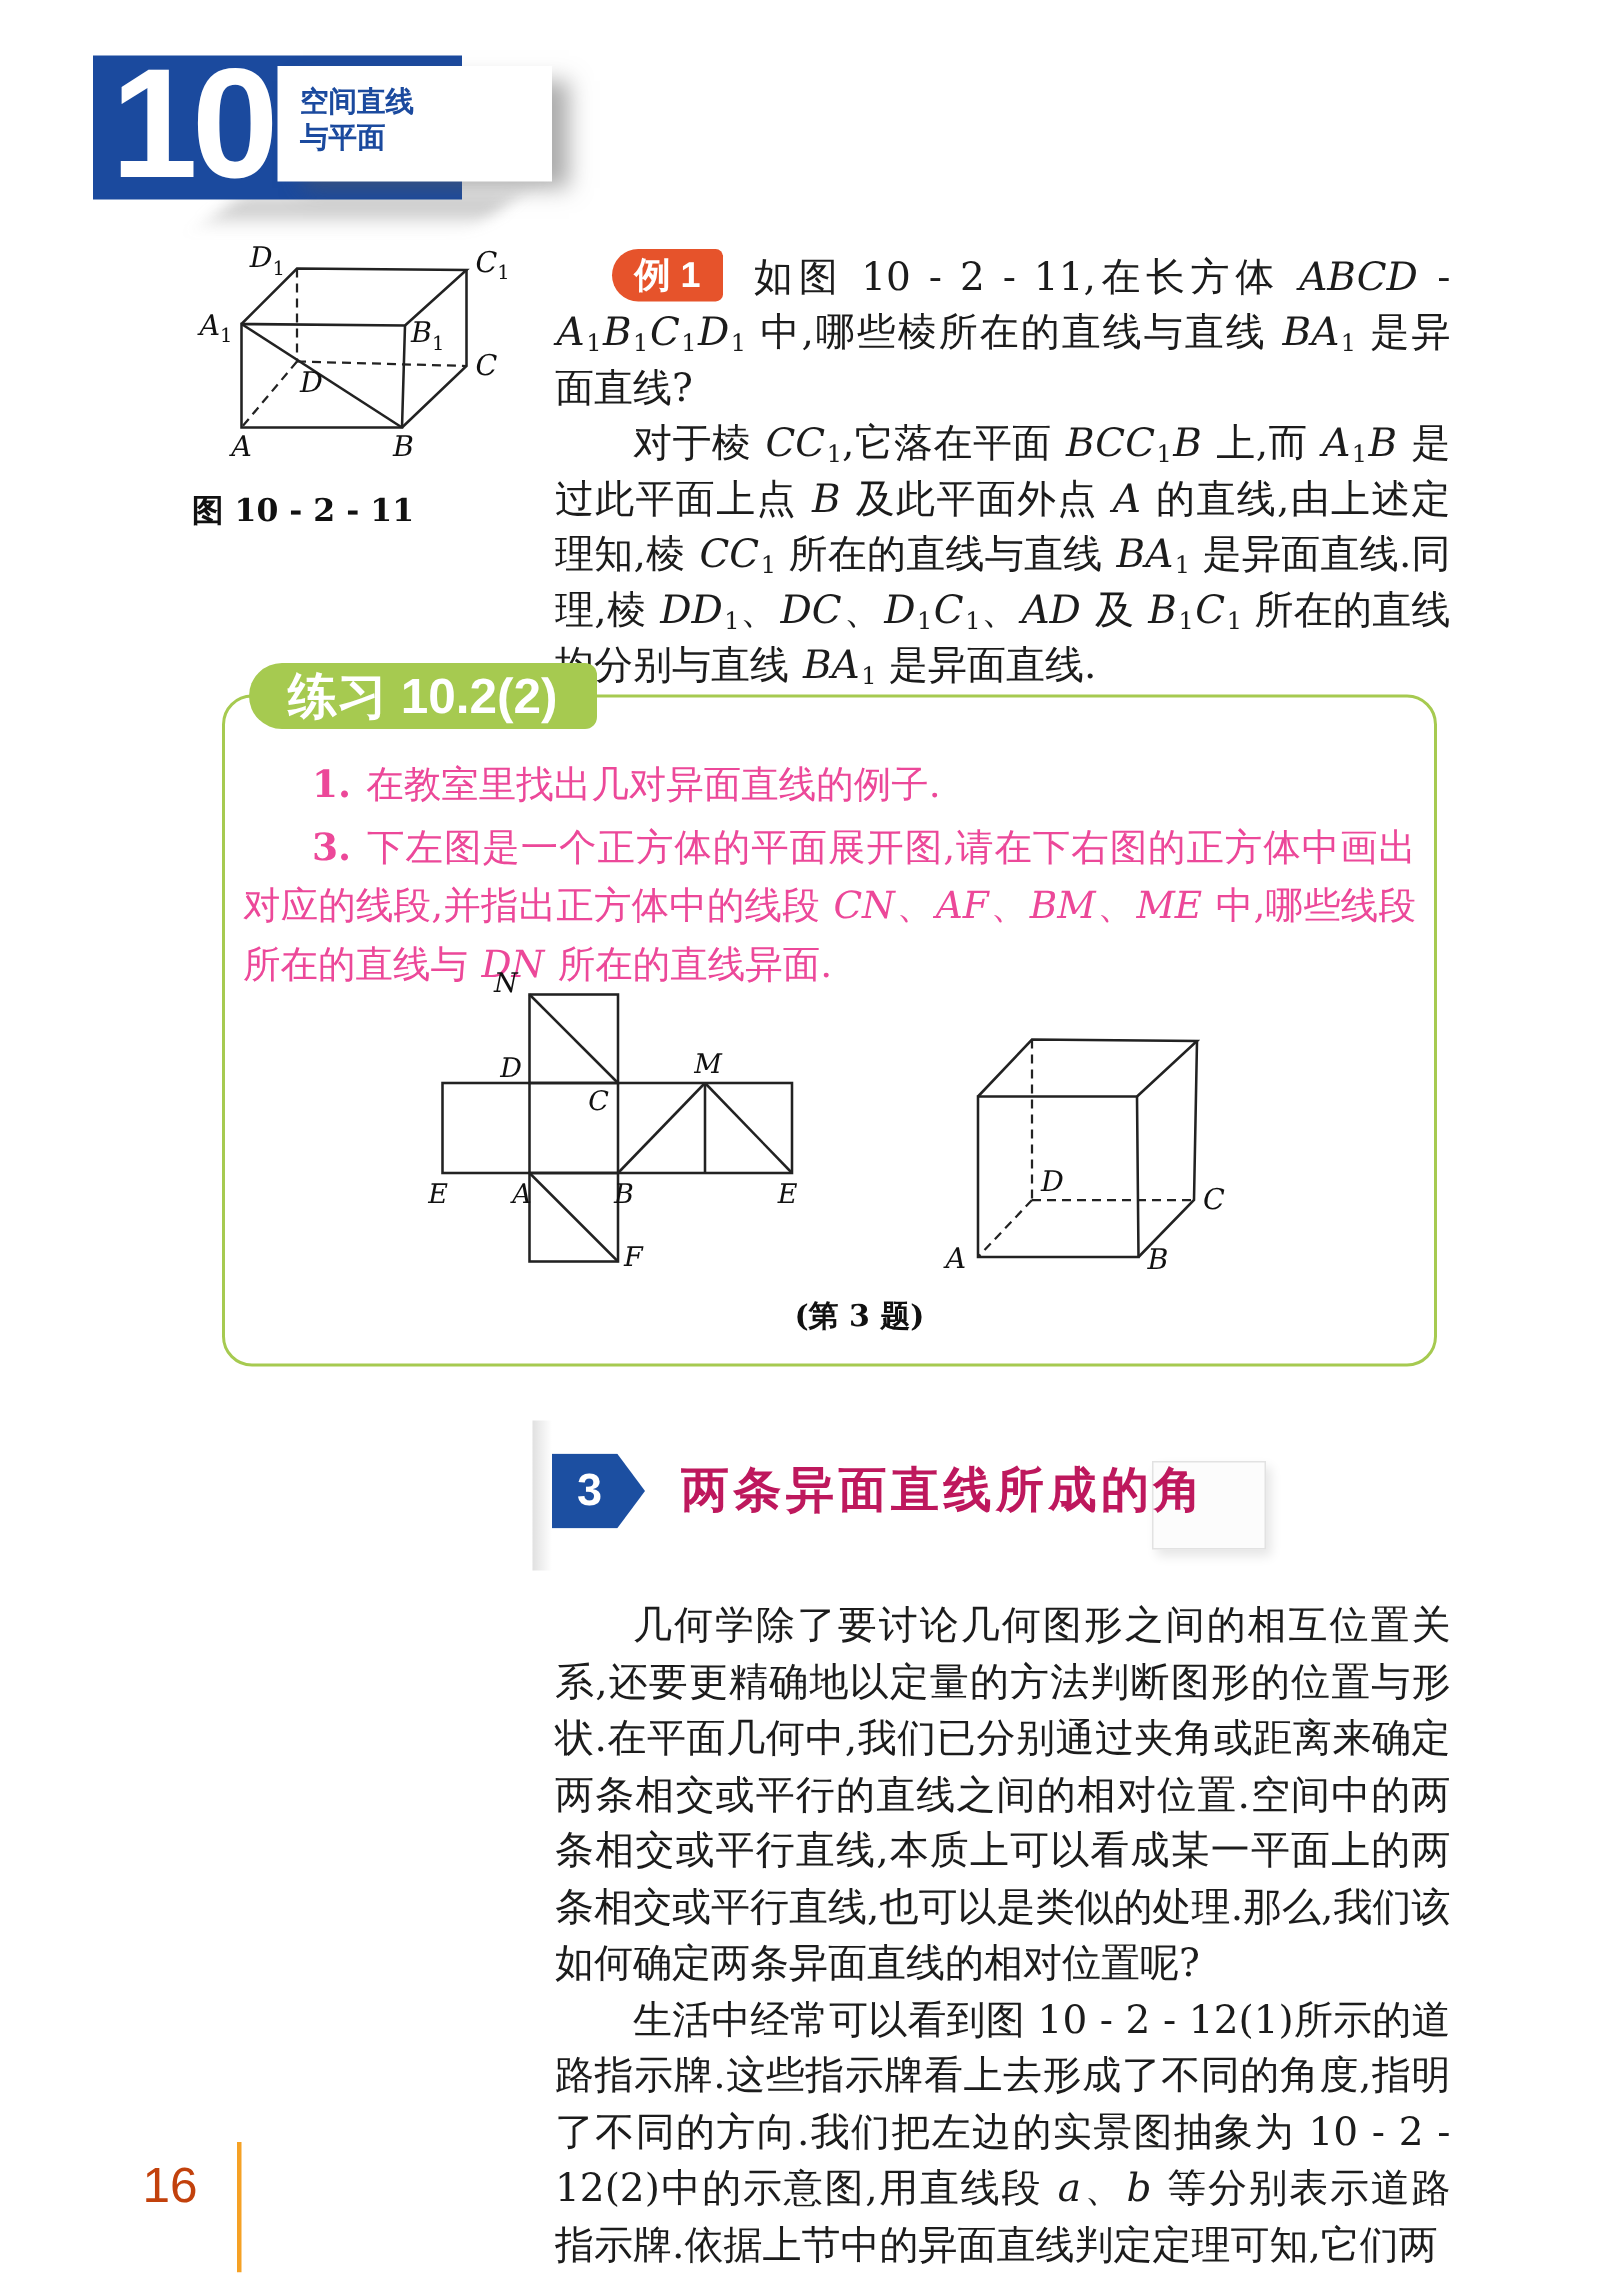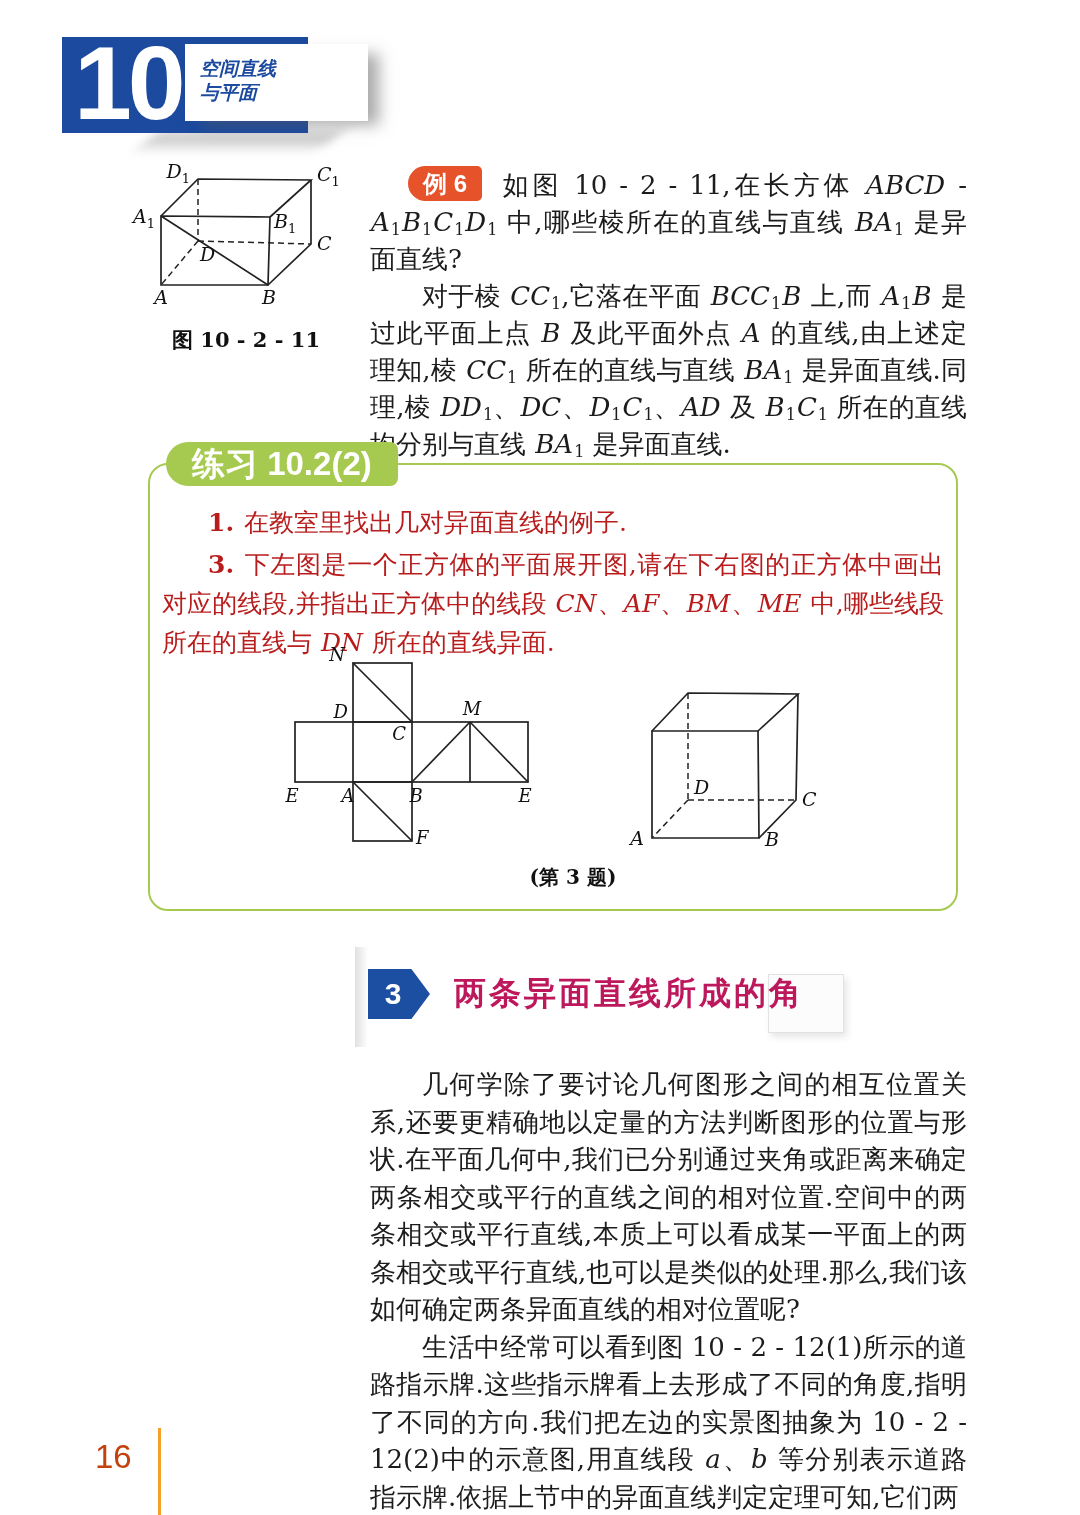--- a/index.html
+++ b/index.html
@@ -19,31 +19,31 @@
   .chapter-shadow{
     left:150px;top:133px;width:185px;height:11px;
     background:rgba(105,105,105,0.5);filter:blur(7px);transform:skewX(-48deg);
   }
   .chapter-card{
     left:185px;top:44px;width:183px;height:77px;background:#fff;
     box-shadow:14px 7px 14px -3px rgba(90,90,90,0.5);
   }
   .chapter-title{
     padding:13px 0 0 15px;color:#1B4A9E;font-family:"Liberation Sans",sans-serif;
-    font-weight:bold;font-size:19px;line-height:24px;font-style:italic;
+    font-weight:bold;font-size:19px;line-height:24px;
   }
 
   
   .fig1{left:128px;top:164px;width:236px;}
   .fig1 svg{overflow:visible;display:block;}
   .fig-line{stroke:#222;stroke-width:1.7;fill:none;}
   .fig-dash{stroke:#222;stroke-width:1.5;fill:none;stroke-dasharray:6 4;}
   .lbl{font-family:"DejaVu Serif",serif;font-style:italic;font-size:19px;fill:#111;}
   .subsc{font-size:13px;font-style:normal;}
-  .fig1-caption{left:128px;top:326px;width:236px;text-align:center;
+  .fig1-caption{left:128px;top:326px;width:236px;
     font-weight:bold;font-size:21px;color:#111;}
 
   
   .textcol{left:370px;width:597px;}
   .para{margin:0;font-size:26px;line-height:37px;text-align:justify;
     text-justify:inter-ideograph;color:#1c1c1c;}
   .para i{font-style:italic;padding:0 1px;}
   .para sub{font-size:16px;line-height:0;vertical-align:-4px;}
   .p-q{text-indent:38px;}
   .p-jie{text-indent:38px;}
@@ -61,21 +61,21 @@
     left:148px;top:463px;width:806px;height:444px;
     border:2.5px solid #A6CA50;border-radius:20px;background:#fff;
   }
   .practice-badge{
     position:absolute;left:16px;top:-23px;background:#A6CA50;color:#fff;
     font-family:"Liberation Sans",sans-serif;font-weight:bold;font-size:33px;
     line-height:44px;padding:0 26px;border-radius:22px 8px 8px 22px;
   }
   .practice-items{padding:38px 12px 0 12px;}
   .p-item{margin:0 0 3px 0;font-size:25px;line-height:39px;text-align:justify;
-    text-justify:inter-ideograph;text-indent:46px;color:#b91c1c;}
+    text-justify:inter-ideograph;text-indent:46px;color:#ec4899;}
   .p-item i{font-style:italic;padding:0 1px;}
   .p-item b{font-weight:bold;margin-right:10px;}
   .net-svg{position:absolute;left:135px;top:183px;overflow:visible;}
   .cube-svg{position:absolute;left:480px;top:186px;overflow:visible;}
   .lbl2{font-family:"DejaVu Serif",serif;font-style:italic;font-size:18px;fill:#111;}
   .practice-caption{position:absolute;left:0;top:399px;width:100%;
     text-align:center;font-weight:bold;font-size:20px;color:#111;padding-left:20px;}
 
   
   .sec3-deco{left:768px;top:974px;width:74px;height:57px;background:#fcfcfc;
@@ -136,21 +136,21 @@
     <text x="146" y="64" class="lbl"><tspan>B</tspan><tspan class="subsc" dy="5">1</tspan></text>
     <text x="189" y="86" class="lbl">C</text>
     <text x="72" y="97" class="lbl">D</text>
     <text x="33" y="140" text-anchor="middle" class="lbl">A</text>
     <text x="141" y="140" text-anchor="middle" class="lbl">B</text>
   </svg>
 </div>
 <div class="abs fig1-caption">图 10 - 2 - 11</div>
 
 <div class="abs textcol" style="top:166px;">
-  <p class="para p-q"><span class="badge-ex">例 6</span><span>如图 10 - 2 - 11,在长方体 <i>ABCD</i> - <i>A</i><sub>1</sub><i>B</i><sub>1</sub><i>C</i><sub>1</sub><i>D</i><sub>1</sub> 中,哪些棱所在的直线与直线 <i>BA</i><sub>1</sub> 是异面直线?</span></p>
+  <p class="para p-q"><span class="badge-ex">例 1</span><span>如图 10 - 2 - 11,在长方体 <i>ABCD</i> - <i>A</i><sub>1</sub><i>B</i><sub>1</sub><i>C</i><sub>1</sub><i>D</i><sub>1</sub> 中,哪些棱所在的直线与直线 <i>BA</i><sub>1</sub> 是异面直线?</span></p>
   <p class="para p-ind">对于棱 <i>CC</i><sub>1</sub>,它落在平面 <i>BCC</i><sub>1</sub><i>B</i> 上,而 <i>A</i><sub>1</sub><i>B</i> 是过此平面上点 <i>B</i> 及此平面外点 <i>A</i> 的直线,由上述定理知,棱 <i>CC</i><sub>1</sub> 所在的直线与直线 <i>BA</i><sub>1</sub> 是异面直线.同理,棱 <i>DD</i><sub>1</sub>、<i>DC</i>、<i>D</i><sub>1</sub><i>C</i><sub>1</sub>、<i>AD</i> 及 <i>B</i><sub>1</sub><i>C</i><sub>1</sub> 所在的直线均分别与直线 <i>BA</i><sub>1</sub> 是异面直线.</p>
 </div>
 
 <div class="abs practice">
   <div class="practice-badge">练习 10.2(2)</div>
   <div class="practice-items">
     <p class="p-item"><b>1.</b><span>在教室里找出几对异面直线的例子.</span></p>
     <p class="p-item"><b>3.</b><span>下左图是一个正方体的平面展开图,请在下右图的正方体中画出对应的线段,并指出正方体中的线段 <i>CN</i>、<i>AF</i>、<i>BM</i>、<i>ME</i> 中,哪些线段所在的直线与 <i>DN</i> 所在的直线异面.</span></p>
   </div>
 

